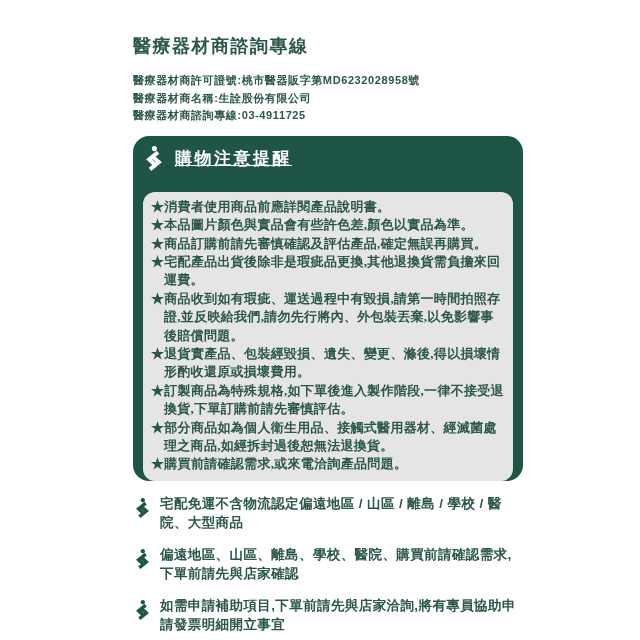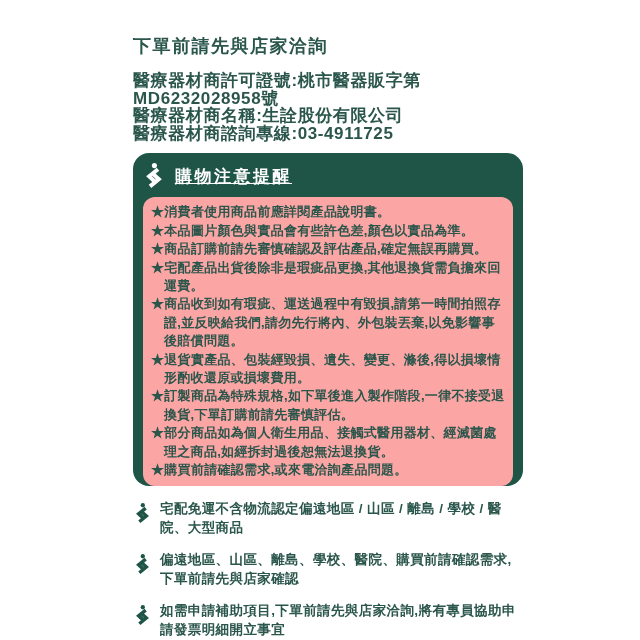--- a/index.html
+++ b/index.html
@@ -7,42 +7,42 @@
     width:640px; height:640px; background:#ffffff; overflow:hidden;
     font-family:"Liberation Sans", sans-serif;
     font-weight:700;
     color:#2b564b;
     position:relative;
   }
   .page { position:absolute; left:133px; top:34px; width:390px; }
 
   .doc-title { font-size:18px; line-height:24px; margin:0 0 14px 0; letter-spacing:1.5px; }
 
-  .fields { font-size:17px; line-height:17.6px; letter-spacing:0.6px; }
+  .fields { font-size:11px; line-height:17.6px; letter-spacing:0.6px; }
 
   .panel { margin-top:11px; background:#1e5546; border-radius:16px; }
   .panel-head { display:flex; align-items:center; gap:9px; padding:9px 10px 7px 9px; color:#ffffff; }
   .panel-title { font-size:17px; letter-spacing:2.5px;text-decoration:underline; }
 
-  .panel-body { background:#fca5a5; margin:0 10px 10px 10px; border-radius:12px; padding:6px 8px 7px 8px; }
+  .panel-body { background:#e5e5e5; margin:12px 10px 10px 10px; border-radius:12px; padding:6px 8px 7px 8px;font-family:Liberation Serif, serif; }
   ul.notice { list-style:none; margin:0; padding:0; font-size:13px; line-height:18.4px; letter-spacing:0.3px; color:#27503f; color:#2b564b; }
   ul.notice li { padding-left:1em; text-indent:-1em; }
 
   .footnotes { margin-top:13px; }
   .footnote { display:flex; align-items:flex-start; gap:8px; margin-bottom:13px; font-size:13.5px; line-height:19px; letter-spacing:0.4px; }
   .footnote .mark { flex:none; margin-top:3px; color:#1e5546; }
   .panel-head .mark { color:#ffffff; }
   svg.brand { display:block; }
 </style>
 </head>
 <body>
 
 <div class="page">
 
-  <h1 class="doc-title">下單前請先與店家洽詢</h1>
+  <h1 class="doc-title">醫療器材商諮詢專線</h1>
 
   <div class="fields">
     <div>醫療器材商許可證號:桃市醫器販字第MD6232028958號</div>
     <div>醫療器材商名稱:生詮股份有限公司</div>
     <div>醫療器材商諮詢專線:03-4911725</div>
   </div>
 
   <div class="panel">
     <div class="panel-head">
       <span class="mark">

